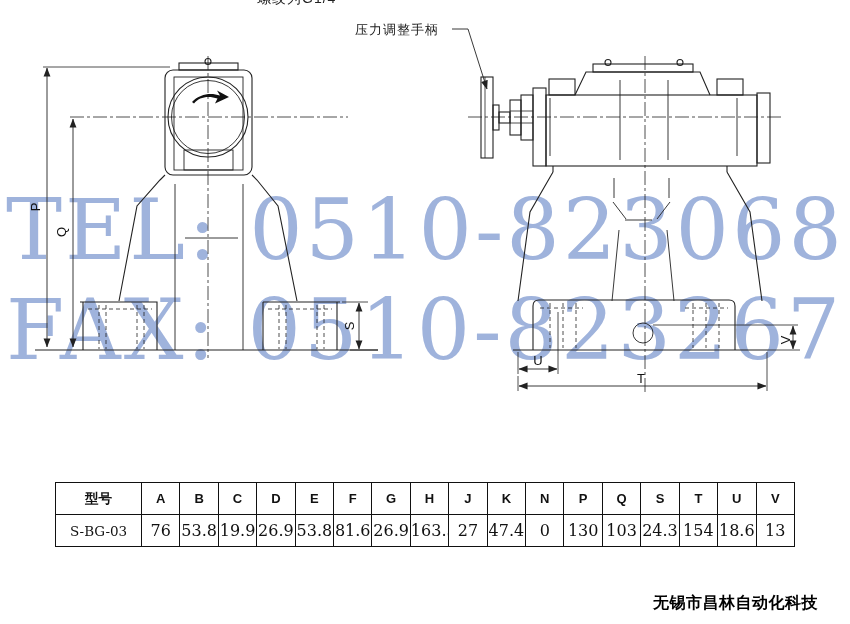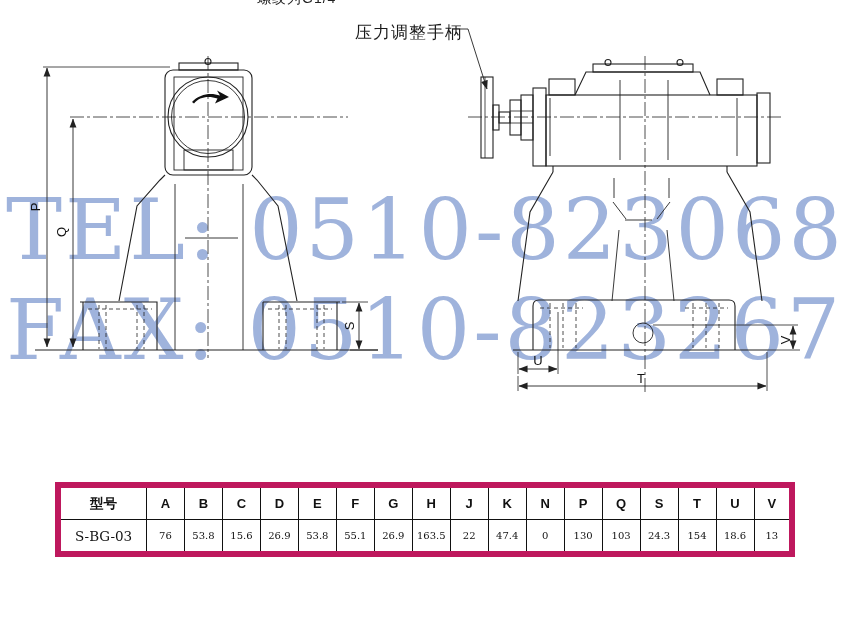--- a/index.html
+++ b/index.html
@@ -17,37 +17,37 @@
   #wm-fax{top:288px;}
   
   #drawing{position:absolute;left:0;top:0;z-index:2;}
   
   .anno{position:absolute;z-index:3;white-space:nowrap;}
   #top-partial-note{
     left:257px;top:-10px;font-size:14px;letter-spacing:1px;
     font-family:"Liberation Sans",sans-serif;color:#222;
   }
   #handle-label{
-    left:355px;top:21px;font-size:17px;letter-spacing:1px;color:#1a1a1a;
+    left:355px;top:21px;font-size:13px;letter-spacing:1px;color:#1a1a1a;
   }
   #company-name{
     left:653px;top:593px;font-size:16px;font-weight:bold;color:#000;
     letter-spacing:0.5px;
   }
   
   #dim-table-wrap{position:absolute;left:55px;top:482px;z-index:3;}
   table.dims{
     border-collapse:collapse;table-layout:fixed;width:740px;
     font-family:"DejaVu Serif",serif;color:#111;
   }
   table.dims th,table.dims td{
     border:1px solid #111;height:31px;text-align:center;vertical-align:middle;
-    font-size:10px;padding:0;overflow:hidden;
-  }
-  table.dims{border:6px solid #be185d;}
+    font-size:16px;padding:0;overflow:hidden;
+  }
+  table.dims{border:1px solid #be185d;}
   table.dims th{font-family:"Liberation Sans",sans-serif;font-weight:bold;font-size:13px;}
   table.dims th.model-col,table.dims td.model-col{width:85px;font-size:13.5px;}
   table.dims td.model-col{text-align:center;font-family:"DejaVu Serif",serif;}
 </style>
 </head>
 <body>
 
 <div id="stage">
 
   <div class="wm" id="wm-tel" style="color: rgb(143, 166, 214);">TEL: 0510-82306871</div>
@@ -188,20 +188,21 @@
       <text x="62" y="236" text-anchor="middle" transform="rotate(-90 62 232)">Q</text>
       <text x="350" y="330" text-anchor="middle" transform="rotate(-90 350 326)">S</text>
       <text x="538" y="365" text-anchor="middle">U</text>
       <text x="641" y="383" text-anchor="middle">T</text>
       <text x="786" y="344" text-anchor="middle" transform="rotate(-90 786 340)">V</text>
     </g>
   </svg>
 
   <div class="anno" id="top-partial-note">螺纹为G1/4</div>
   <div class="anno" id="handle-label">压力调整手柄</div>
+  <div class="anno" id="company-name">无锡市昌林自动化科技</div>
 
   <div id="dim-table-wrap">
     <table class="dims">
       <thead>
           <tr id="dims-head-row">
             <th class="model-col">型号</th>
             <th>A</th>
             <th>B</th>
             <th>C</th>
             <th>D</th>
@@ -218,27 +219,27 @@
             <th>T</th>
             <th>U</th>
             <th>V</th>
           </tr>
         </thead>
       <tbody id="dims-body">
           <tr>
             <td class="model-col">S-BG-03</td>
             <td>76</td>
             <td>53.8</td>
-            <td>15.6</td>
+            <td>19.9</td>
             <td>26.9</td>
             <td>53.8</td>
-            <td>55.1</td>
+            <td>81.6</td>
             <td>26.9</td>
             <td>163.5</td>
-            <td>22</td>
+            <td>27</td>
             <td>47.4</td>
             <td>0</td>
             <td>130</td>
             <td>103</td>
             <td>24.3</td>
             <td>154</td>
             <td>18.6</td>
             <td>13</td>
           </tr>
         </tbody>

